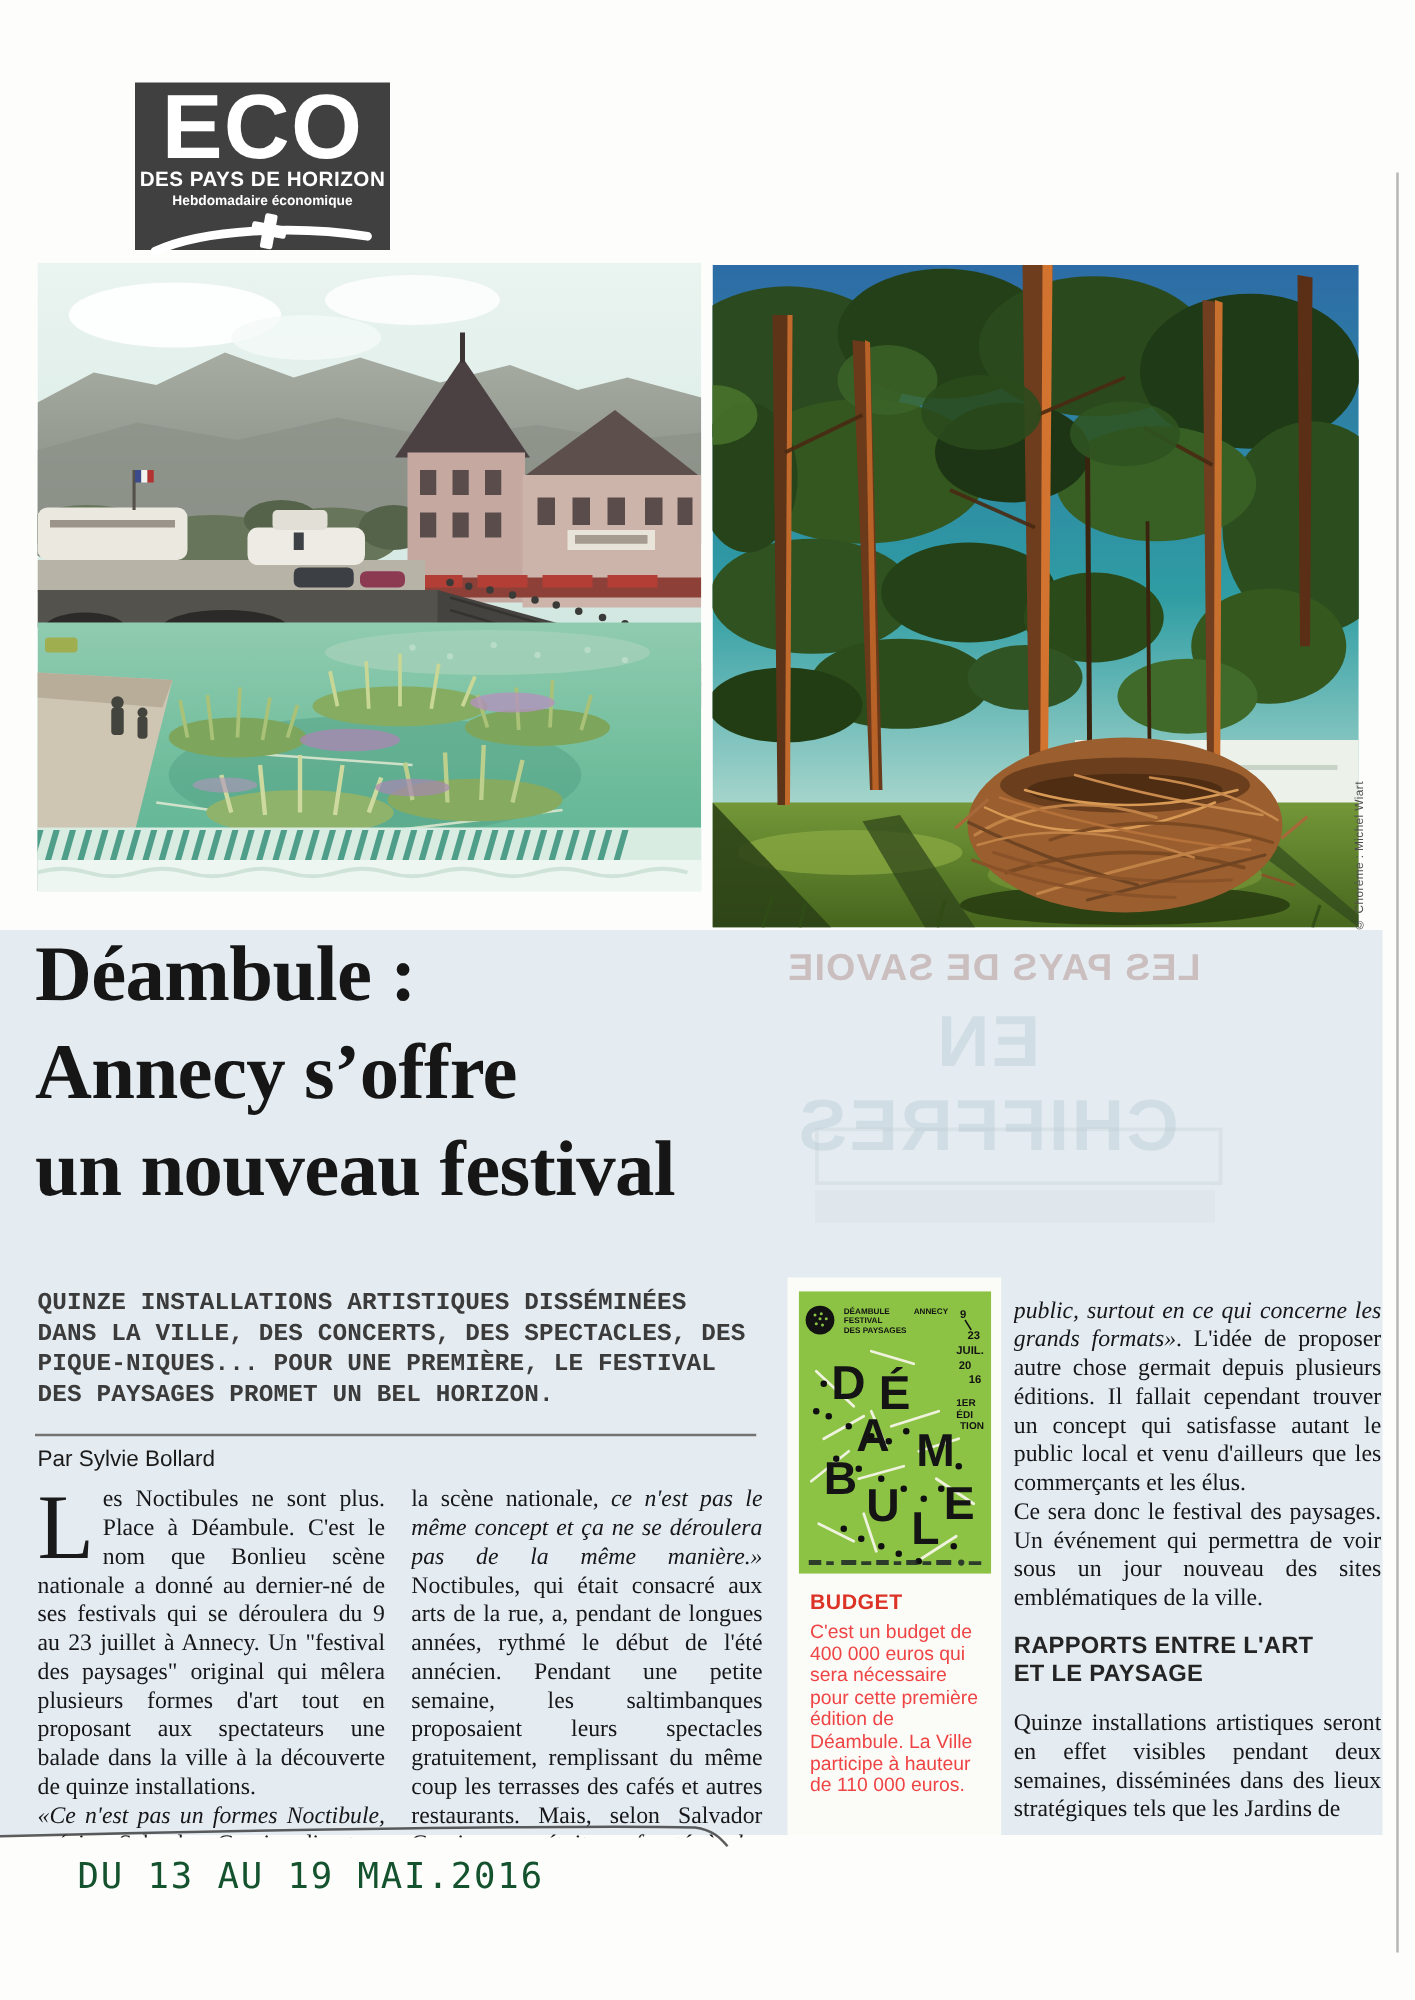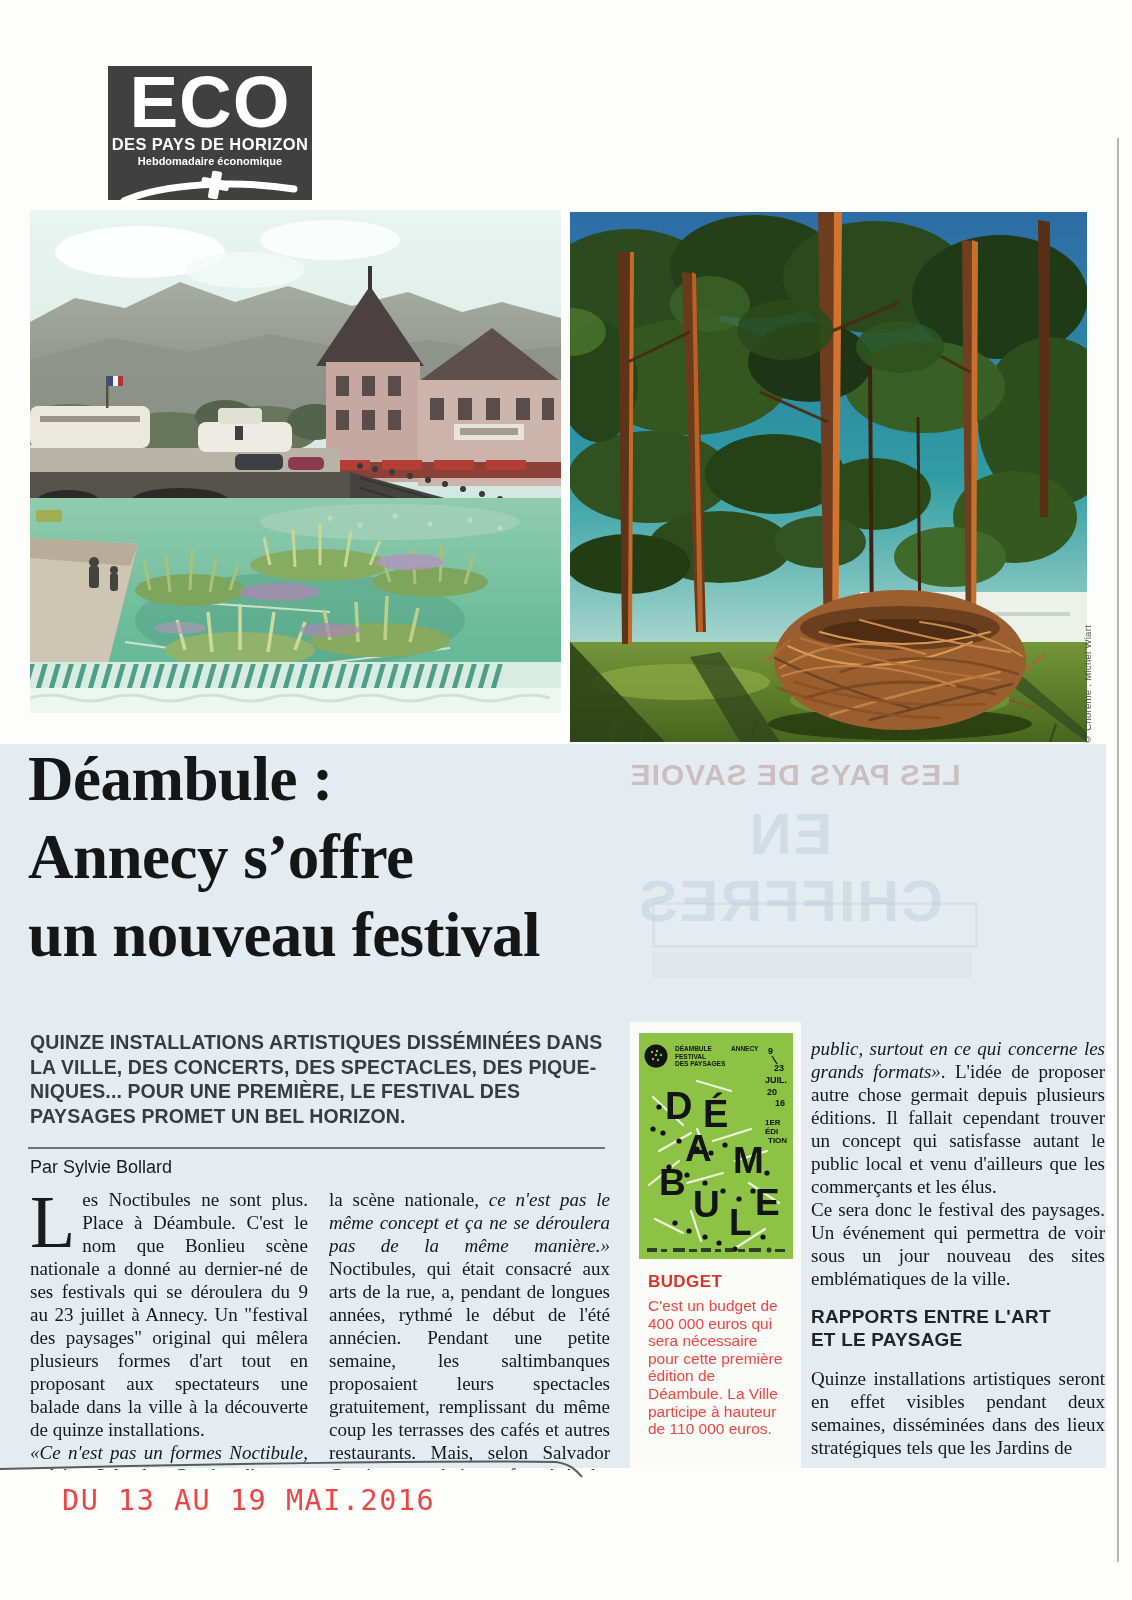--- a/index.html
+++ b/index.html
@@ -30,21 +30,21 @@
   #ghost1{left:610px;top:758px;width:370px;font-size:30px;color:#9a625c;opacity:.33;letter-spacing:1px;}
   #ghost2{left:590px;top:800px;width:400px;font-size:58px;color:#8ba4b2;opacity:.20;letter-spacing:2px;}
   #ghost-box1{left:652px;top:902px;width:320px;height:40px;border:3px solid #b9c7cd;opacity:.25;}
   #ghost-box2{left:652px;top:952px;width:320px;height:26px;background:#c6d2d8;opacity:.18;}
 
   
   #headline{left:28px;top:740px;width:1060px;font-weight:700;font-size:63px;line-height:78px;
             color:#161616;letter-spacing:-.5px;}
 
   
-  #standfirst{left:30px;top:1030px;width:578px;font-family:Liberation Sans, sans-serif;
+  #standfirst{left:30px;top:1030px;width:578px;font-family:Liberation Mono, monospace;
               font-weight:700;font-size:19.5px;line-height:24.5px;color:#3b3b3b;letter-spacing:.1px;}
 
   #rule{left:28px;top:1147px;width:577px;height:2px;background:#737373;}
   #byline{left:30px;top:1157px;font-family:"Liberation Sans",sans-serif;font-size:18px;color:#1a1a1a;}
 
   
   .bodycol{font-size:19px;line-height:23px;text-align:justify;color:#17171a;overflow:hidden;}
   #col1{left:30px;top:1188px;width:278px;height:282px;}
   #col2{left:329px;top:1188px;width:281px;height:282px;}
   #col4{left:811px;top:1037px;width:294px;height:432px;}
@@ -59,21 +59,21 @@
   #budget{left:648px;top:1272px;width:144px;font-family:"Liberation Sans",sans-serif;}
   #budget .bh{font-size:17px;font-weight:700;color:#dd3327;letter-spacing:.4px;}
   #budget .bt{font-size:15.5px;line-height:17.6px;color:#ef4444;margin-top:5px;}
 
   
   #scanline-right{left:1117px;top:138px;width:2px;height:1424px;background:#9f9f9f;opacity:.75;}
   #scanline-bottom{left:0;top:1452px;width:600px;height:30px;}
 
   
   #datestamp{left:62px;top:1484px;font-family:"DejaVu Sans Mono","Liberation Mono",monospace;
-             font-size:28.5px;letter-spacing:1.5px;color:#ef4444;}
+             font-size:28.5px;letter-spacing:1.5px;color:#14532d;}
 
   .pt{font-family:"Liberation Sans",sans-serif;font-weight:700;}
 </style>
 </head>
 <body>
 
 <div id="page">
 
   <div id="tint" class="abs"></div>
 

